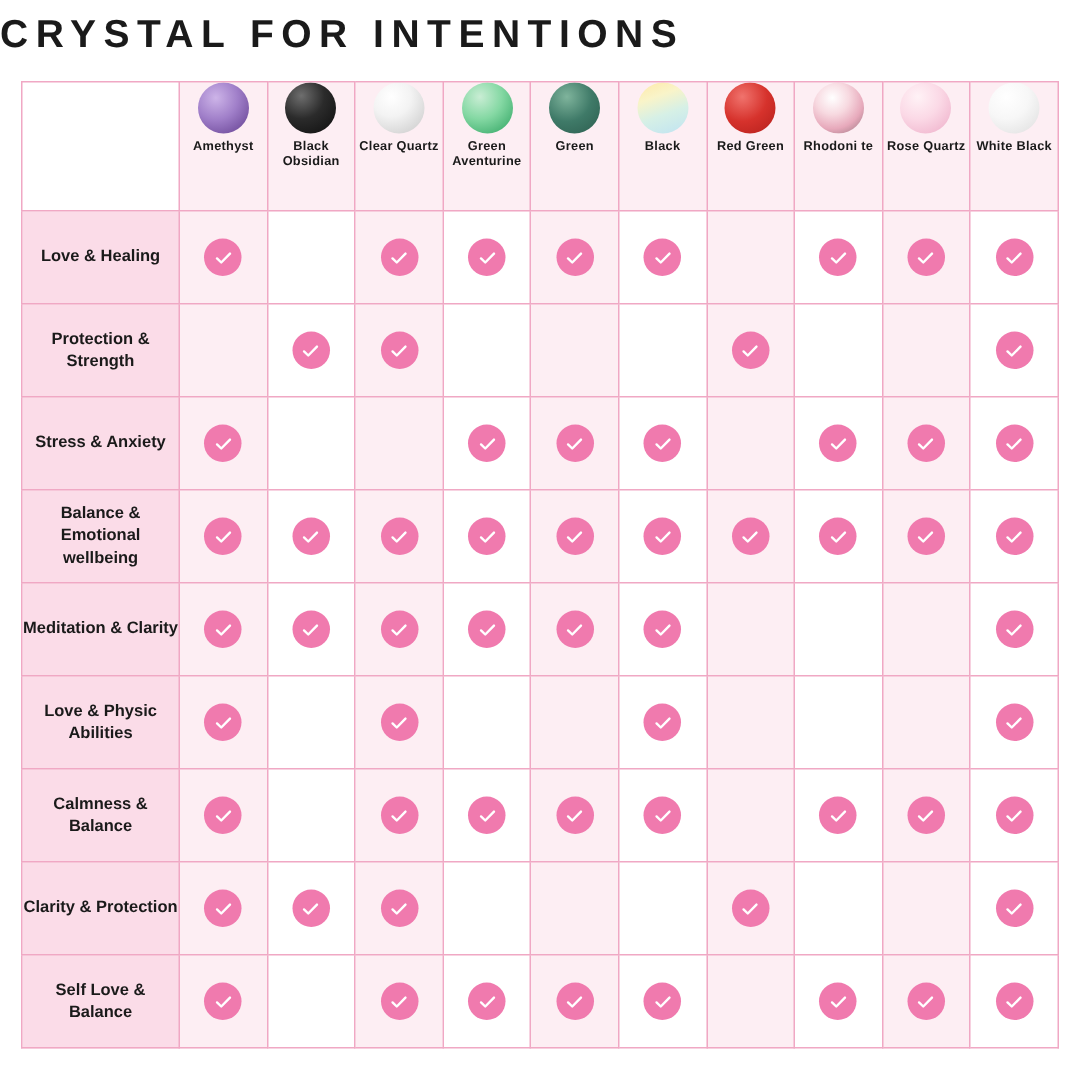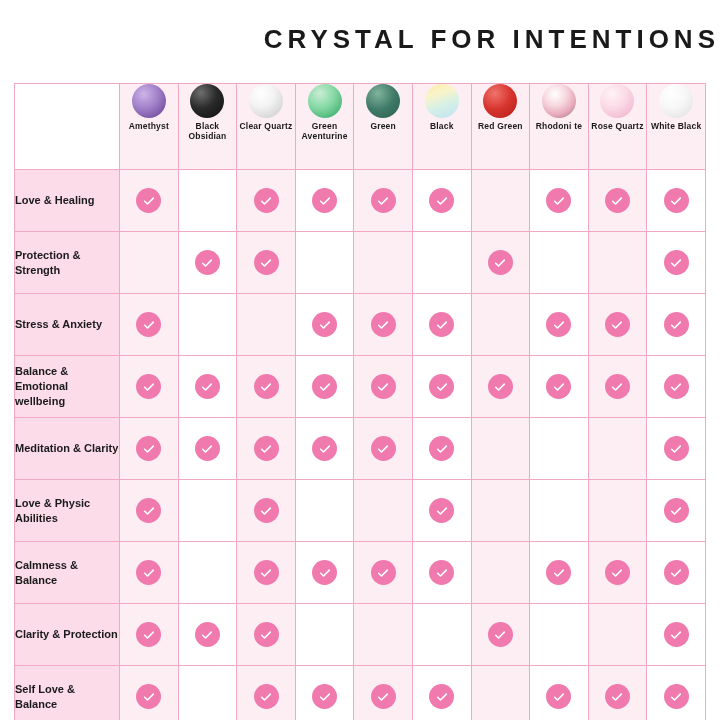--- a/index.html
+++ b/index.html
@@ -13,32 +13,32 @@
     font-family: "Liberation Sans", sans-serif;
     overflow: hidden;
   }
   .page {
     width: 720px;
     height: 720px;
     position: relative;
     box-sizing: border-box;
   }
   .title {
-    text-align: right;
+    text-align: left;
     font-size: 26px;
     font-weight: bold;
     letter-spacing: 5px;
     color: #1a1a1a;
-    padding-top: 24px;
+    padding-top: 7px;
     padding-bottom: 16px;
     font-family: "Liberation Sans", sans-serif;
   }
   table.matrix {
     border-collapse: collapse;
-    margin: 12px auto;
+    margin: 0 auto;
     table-layout: fixed;
     width: 692px;
     padding-left: 33px;
   }
   table.matrix td, table.matrix th {
     border: 1px solid #f0a8c4;
     padding: 0;
     box-sizing: border-box;
   }
   
@@ -81,21 +81,21 @@
   .s-jade { background: radial-gradient(circle at 35% 28%, #7fb49c 0%, #3f7a68 50%, #2c5d4e 100%); }
   .s-opal { background: linear-gradient(160deg, #ffe9a8 0%, #f9f4c9 30%, #d6f0e6 60%, #bfe3f2 100%); }
   .s-red-jasper { background: radial-gradient(circle at 35% 28%, #f0736d 0%, #d6322c 50%, #b31f1b 100%); }
   .s-rhodonite { background: radial-gradient(circle at 38% 30%, #ffffff 0%, #f7d9e0 35%, #e7a9bb 65%, #2e2e2e 140%), radial-gradient(circle at 70% 70%, #3a3a3a 0%, #f2c6d2 40%); }
   .s-rose-quartz { background: radial-gradient(circle at 35% 28%, #fff2f6 0%, #fbd9e6 45%, #f2bcd2 80%, #eaa9c4 100%); }
   .s-white-jasper { background: radial-gradient(circle at 35% 28%, #ffffff 0%, #f7f7f7 45%, #e4e4e4 85%, #d6d6d6 100%); }
 
   
   td.row-head {
     background: #fbdce8;
-    text-align: left;
+    text-align: center;
     vertical-align: middle;
     font-size: 11px;
     font-weight: bold;
     color: #1a1a1a;
     line-height: 1.35;
     height: 62px;
     padding: 4px 6px;
   }
   
   td.cell {

